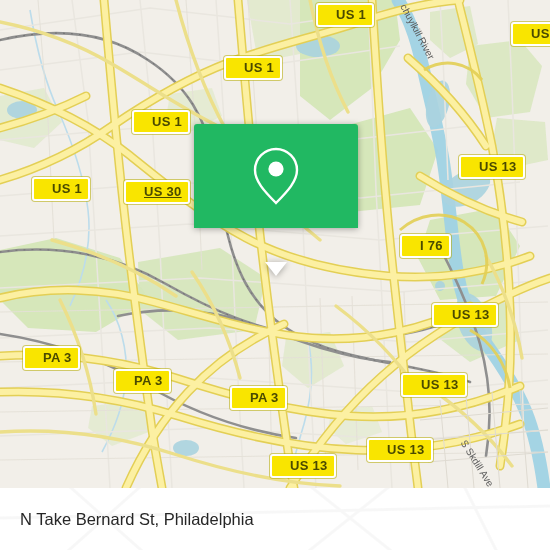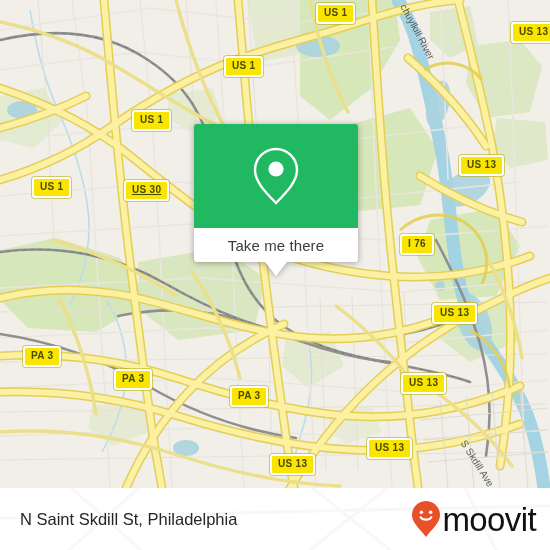--- a/index.html
+++ b/index.html
@@ -15,24 +15,24 @@
   .map-canvas{position:absolute;left:0;top:0;width:550px;height:488px;}
 
   
   .shield{
     position:absolute;
     background:#f9e500;
     border:2px solid #ffffff;
     border-radius:3px;
     color:#4a4a00;
     font-weight:bold;
-    font-size:10px;
+    font-size:13px;
     letter-spacing:.3px;
     line-height:1;
-    padding:3px 6px 4px 6px;
+    padding:3px 6px 4px 18px;
     white-space:nowrap;
     box-shadow:0 0 0 1px rgba(180,170,0,.55);
     font-family:"Liberation Sans","DejaVu Sans",sans-serif;
   }
   .river-label{
     position:absolute;
     font-size:10px;
     color:#5a5a5a;
     white-space:nowrap;
     font-family:"Liberation Sans","DejaVu Sans",sans-serif;
@@ -280,44 +280,32 @@
         <div class="river-label" style="left: 468px; top: 438px; transform: rotate(58deg); transform-origin: left top;">S Skdill Ave</div>
       </div>
 
     <div class="callout">
       <div class="callout-top">
         <svg width="52" height="62" viewBox="0 0 52 62">
           <path d="M26 4 C14.4 4 5 13.4 5 25 C5 36 14 46 26 58 C38 46 47 36 47 25 C47 13.4 37.6 4 26 4 Z" fill="none" stroke="#ffffff" stroke-width="2.4"></path>
           <circle cx="26" cy="24" r="7.6" fill="#ffffff"></circle>
         </svg>
       </div>
-      <div class="callout-bottom">
-        <span class="callout-label">Take me there</span>
-      </div>
       <div class="callout-tail"></div>
     </div>
 
   </div>
 
   <div class="footer">
     <svg class="footer-ghost" viewBox="0 0 550 62" preserveAspectRatio="none">
       <g stroke="#7a7a7a" fill="none" stroke-width="3">
         <path d="M60 -10 L150 70"></path>
           <path d="M150 -10 L60 70"></path>
         <path d="M300 -10 L400 70"></path>
           <path d="M400 -10 L300 70"></path>
         <path d="M0 30 L550 18"></path>
         <path d="M460 -10 L500 70"></path>
       </g>
     </svg>
-    <div class="place">N Saint Skdill St, Philadelphia</div>
-    <div class="brand">
-      <svg width="30" height="38" viewBox="0 0 30 38">
-        <path d="M15 1 C7.3 1 1 7.3 1 15 C1 23 9 29 15 37 C21 29 29 23 29 15 C29 7.3 22.7 1 15 1 Z" fill="#e8502a"></path>
-        <circle cx="10.4" cy="12.2" r="1.75" fill="#ffffff"></circle>
-        <circle cx="19.6" cy="12.2" r="1.75" fill="#ffffff"></circle>
-        <path d="M9.6 17.2 C11.6 20.4 18.4 20.4 20.4 17.2" fill="none" stroke="#ffffff" stroke-width="2.1" stroke-linecap="round"></path>
-      </svg>
-      <span class="brand-word">moovit</span>
-    </div>
+    <div class="place">N Take Bernard St, Philadelphia</div>
   </div>
 
 </div>
 
 </body></html>

